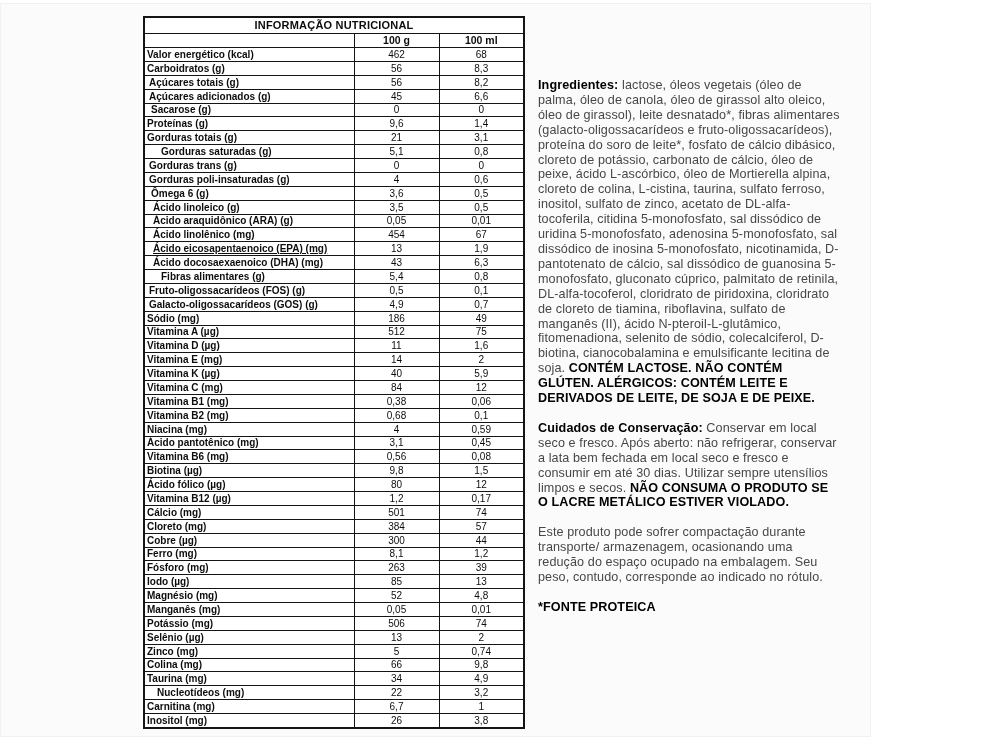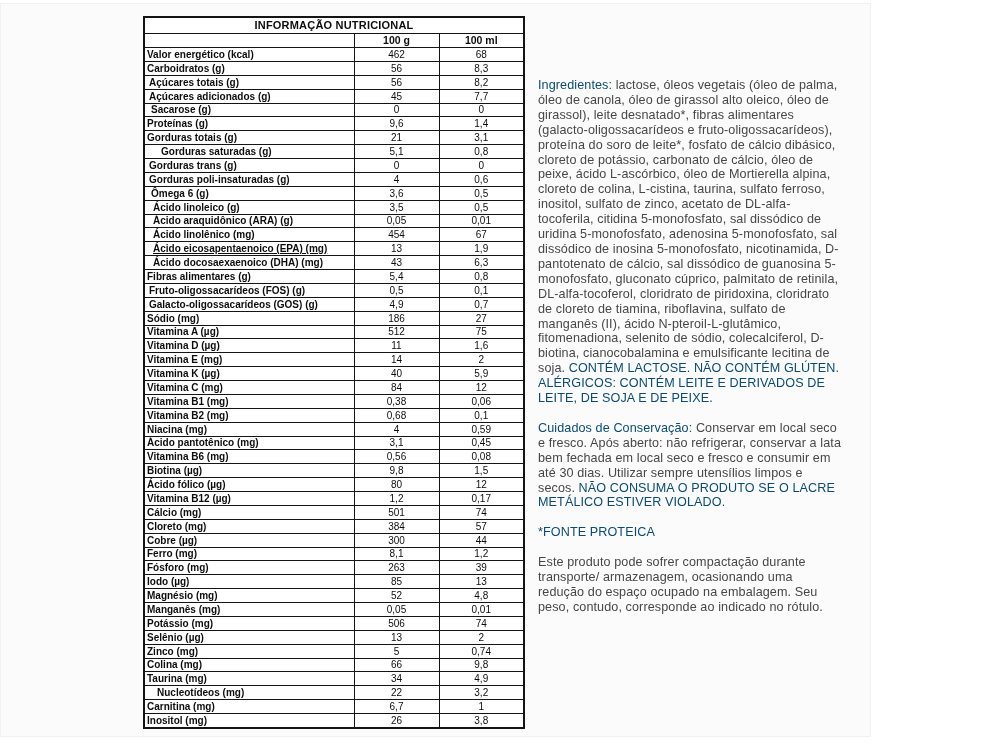--- a/index.html
+++ b/index.html
@@ -77,22 +77,22 @@
     width: 303px;
     color: #474747;
     font-size: 12.6px;
     line-height: 14.9px;
     letter-spacing: 0.1px;
   }
   .info-panel p {
     margin: 0 0 15px 0;
   }
   .info-panel strong {
-    color: #0c4a6e;
-    font-weight: normal;
+    color: #000000;
+    font-weight: bold;
   }
 </style>
 </head>
 <body>
 
 <div class="page">
   <div class="label-sheet"></div>
 
   <table class="nutri-table">
     <colgroup>
@@ -122,21 +122,21 @@
           <td class="val">8,3</td>
         </tr>
         <tr>
           <td class="lbl" style="padding-left: 4px;">Açúcares totais (g)</td>
           <td class="val">56</td>
           <td class="val">8,2</td>
         </tr>
         <tr>
           <td class="lbl" style="padding-left: 4px;">Açúcares adicionados (g)</td>
           <td class="val">45</td>
-          <td class="val">7,7</td>
+          <td class="val">6,6</td>
         </tr>
         <tr>
           <td class="lbl" style="padding-left: 6px;">Sacarose (g)</td>
           <td class="val">0</td>
           <td class="val">0</td>
         </tr>
         <tr>
           <td class="lbl" style="padding-left: 2px;">Proteínas (g)</td>
           <td class="val">9,6</td>
           <td class="val">1,4</td>
@@ -185,38 +185,38 @@
           <td class="lbl" style="padding-left: 8px; text-decoration: underline;">Ácido eicosapentaenoico (EPA) (mg)</td>
           <td class="val">13</td>
           <td class="val">1,9</td>
         </tr>
         <tr>
           <td class="lbl" style="padding-left: 8px;">Ácido docosaexaenoico (DHA) (mg)</td>
           <td class="val">43</td>
           <td class="val">6,3</td>
         </tr>
         <tr>
-          <td class="lbl" style="padding-left: 2px;">Fibras alimentares (g)</td>
+          <td class="lbl" style="padding-left: 16px;">Fibras alimentares (g)</td>
           <td class="val">5,4</td>
           <td class="val">0,8</td>
         </tr>
         <tr>
           <td class="lbl" style="padding-left: 4px;">Fruto-oligossacarídeos (FOS) (g)</td>
           <td class="val">0,5</td>
           <td class="val">0,1</td>
         </tr>
         <tr>
           <td class="lbl" style="padding-left: 4px;">Galacto-oligossacarídeos (GOS) (g)</td>
           <td class="val">4,9</td>
           <td class="val">0,7</td>
         </tr>
         <tr>
           <td class="lbl" style="padding-left: 2px;">Sódio (mg)</td>
           <td class="val">186</td>
-          <td class="val">27</td>
+          <td class="val">49</td>
         </tr>
         <tr>
           <td class="lbl" style="padding-left: 2px;">Vitamina A (µg)</td>
           <td class="val">512</td>
           <td class="val">75</td>
         </tr>
         <tr>
           <td class="lbl" style="padding-left: 2px;">Vitamina D (µg)</td>
           <td class="val">11</td>
           <td class="val">1,6</td>
@@ -356,17 +356,17 @@
           <td class="val">26</td>
           <td class="val">3,8</td>
         </tr>
       </tbody>
   </table>
 
   <div class="info-panel">
     <div>
         <p><strong>Ingredientes: </strong><span>lactose, óleos vegetais (óleo de palma, óleo de canola, óleo de girassol alto oleico, óleo de girassol), leite desnatado*, fibras alimentares (galacto-oligossacarídeos e fruto-oligossacarídeos), proteína do soro de leite*, fosfato de cálcio dibásico, cloreto de potássio, carbonato de cálcio, óleo de peixe, ácido L-ascórbico, óleo de Mortierella alpina, cloreto de colina, L-cistina, taurina, sulfato ferroso, inositol, sulfato de zinco, acetato de DL-alfa-tocoferila, citidina 5-monofosfato, sal dissódico de uridina 5-monofosfato, adenosina 5-monofosfato, sal dissódico de inosina 5-monofosfato, nicotinamida, D-pantotenato de cálcio, sal dissódico de guanosina 5-monofosfato, gluconato cúprico, palmitato de retinila, DL-alfa-tocoferol, cloridrato de piridoxina, cloridrato de cloreto de tiamina, riboflavina, sulfato de manganês (II), ácido N-pteroil-L-glutâmico, fitomenadiona, selenito de sódio, colecalciferol, D-biotina, cianocobalamina e emulsificante lecitina de soja. </span><strong>CONTÉM LACTOSE. NÃO CONTÉM GLÚTEN. ALÉRGICOS: CONTÉM LEITE E DERIVADOS DE LEITE, DE SOJA E DE PEIXE.</strong></p>
         <p><strong>Cuidados de Conservação: </strong><span>Conservar em local seco e fresco. Após aberto: não refrigerar, conservar a lata bem fechada em local seco e fresco e consumir em até 30 dias. Utilizar sempre utensílios limpos e secos. </span><strong>NÃO CONSUMA O PRODUTO SE O LACRE METÁLICO ESTIVER VIOLADO.</strong></p>
+        <p><span>Este produto pode sofrer compactação durante transporte/ armazenagem, ocasionando uma redução do espaço ocupado na embalagem. Seu peso, contudo, corresponde ao indicado no rótulo.</span></p>
         <p><strong>*FONTE PROTEICA</strong></p>
-        <p><span>Este produto pode sofrer compactação durante transporte/ armazenagem, ocasionando uma redução do espaço ocupado na embalagem. Seu peso, contudo, corresponde ao indicado no rótulo.</span></p>
       </div>
   </div>
 </div>
 
 </body></html>

